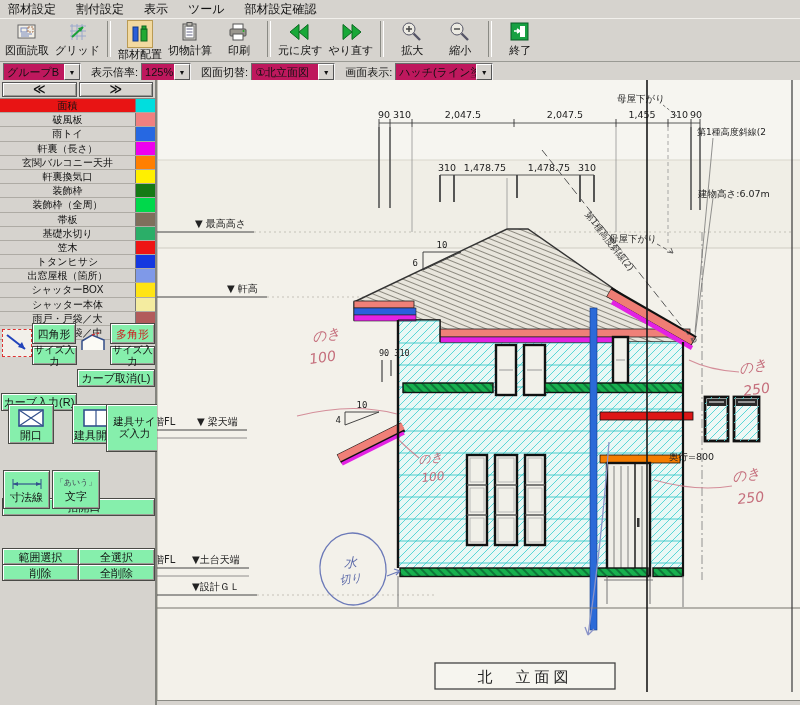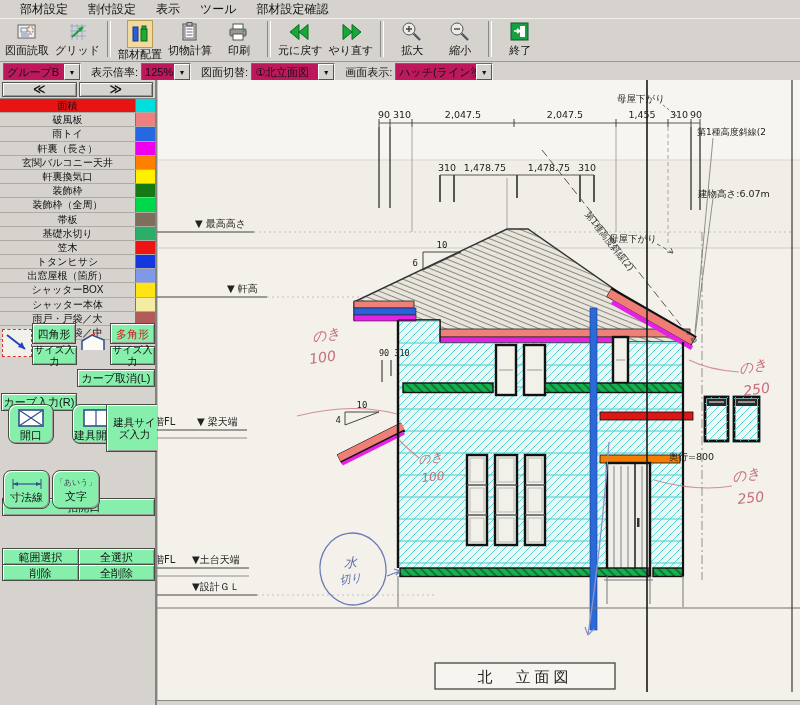--- a/index.html
+++ b/index.html
@@ -1,19 +1,19 @@
 <!DOCTYPE html>
 <html><head>
 <meta charset="utf-8">
 <style>
   html,body{margin:0;padding:0;}
   body{width:800px;height:705px;position:relative;background:#d6d3ce;
        font-family:"Liberation Sans","DejaVu Sans",sans-serif;overflow:hidden;color:#111;}
   
-  .menubar{height:18px;display:flex;align-items:center;gap:20px;padding:0 20px;
+  .menubar{height:18px;display:flex;align-items:center;gap:20px;padding:0 8px;
            font-size:12px;background:#d6d3ce;border-bottom:1px solid #f2f0ec;}
   .menu-item{white-space:nowrap;cursor:default;}
   
   .toolbar{height:41px;display:flex;align-items:flex-start;padding:1px 2px 0 2px;
            border-bottom:1px solid #9a9a94;background:#d6d3ce;}
   .tbtn{display:flex;flex-direction:column;align-items:center;justify-content:flex-start;
         font-size:11px;padding:0 3px;min-width:42px;}
   .ticon{height:24px;display:flex;align-items:center;justify-content:center;}
   .ticon.hl{background:#f2d9a0;border:1px solid #b99a54;padding:1px;}
   .tlabel{line-height:13px;white-space:nowrap;}
@@ -39,21 +39,21 @@
   .ltext{flex:1;text-align:center;line-height:13px;white-space:nowrap;overflow:hidden;}
   .lswatch{width:19px;border-left:1px solid #777;}
   .lrow.sel{background:#e81414;}
   .toolsec{position:absolute;left:0;top:243px;width:157px;height:382px;}
   .sbtn{position:absolute;background:#86efac;border:1px solid #4a4a46;font-size:11px;
         box-shadow:inset 1px 1px 0 #fff, inset -1px -1px 0 #9a9a94;
         display:flex;align-items:center;justify-content:center;text-align:center;line-height:12px;}
   .red{color:#c22;}
   .iconbox{position:absolute;display:flex;align-items:center;justify-content:center;}
   .dashedrect{border:1px dashed #d33;background:#f2f0ea;}
-  .sqicon{display:flex;flex-direction:column;align-items:center;justify-content:center;gap:1px;border-radius:8px;}
+  .sqicon{display:flex;flex-direction:column;align-items:center;justify-content:center;gap:1px;}
   
   .canvas{position:absolute;left:157px;top:80px;width:643px;height:620px;background:#f3f1ea;
           border-bottom:1px solid #8a8a84;box-sizing:content-box;}
   svg text{font-family:"DejaVu Sans","Liberation Sans",sans-serif;}
   .dimtxt{font-family:"DejaVu Sans Mono","Liberation Mono",monospace;}
 </style>
 </head>
 <body>
 
 <div class="menubar">
@@ -297,21 +297,21 @@
         </svg>
       <span>開口</span>
     </div>
     <div class="sbtn sqicon" style="left:56px;top:81px;width:46px;height:38px;flex-direction:column;margin-left:16px;">
       <svg width="28" height="20">
           <rect x="2" y="2" width="24" height="16" fill="#fff" stroke="#33508c" stroke-width="1.6"></rect>
           <path d="M14 2v16" stroke="#33508c" stroke-width="1.2"></path>
         </svg>
       <span>建具開口</span>
     </div>
-    <div class="sbtn" style="left:106px;top:81px;width:47px;height:38px;font-size:10.5px;padding:4px;">建具サイズ入力</div>
+    <div class="sbtn" style="left:106px;top:81px;width:47px;height:38px;font-size:10.5px;padding:4px;font-family:Liberation Mono, monospace;">建具サイズ入力</div>
 
     <div class="sbtn" style="left:2px;top:127px;width:151px;height:16px;margin-top:48px;">一括開口</div>
 
     <div class="sbtn sqicon" style="left:3px;top:147px;width:45px;height:37px;flex-direction:column;">
       <svg width="34" height="14">
           <path d="M3 8h28" stroke="#33508c" stroke-width="1.2"></path>
           <path d="M3 3v10M31 3v10" stroke="#33508c"></path>
           <path d="M3 8l5-2v4zM31 8l-5-2v4z" fill="#33508c"></path>
         </svg>
       <span>寸法線</span>

